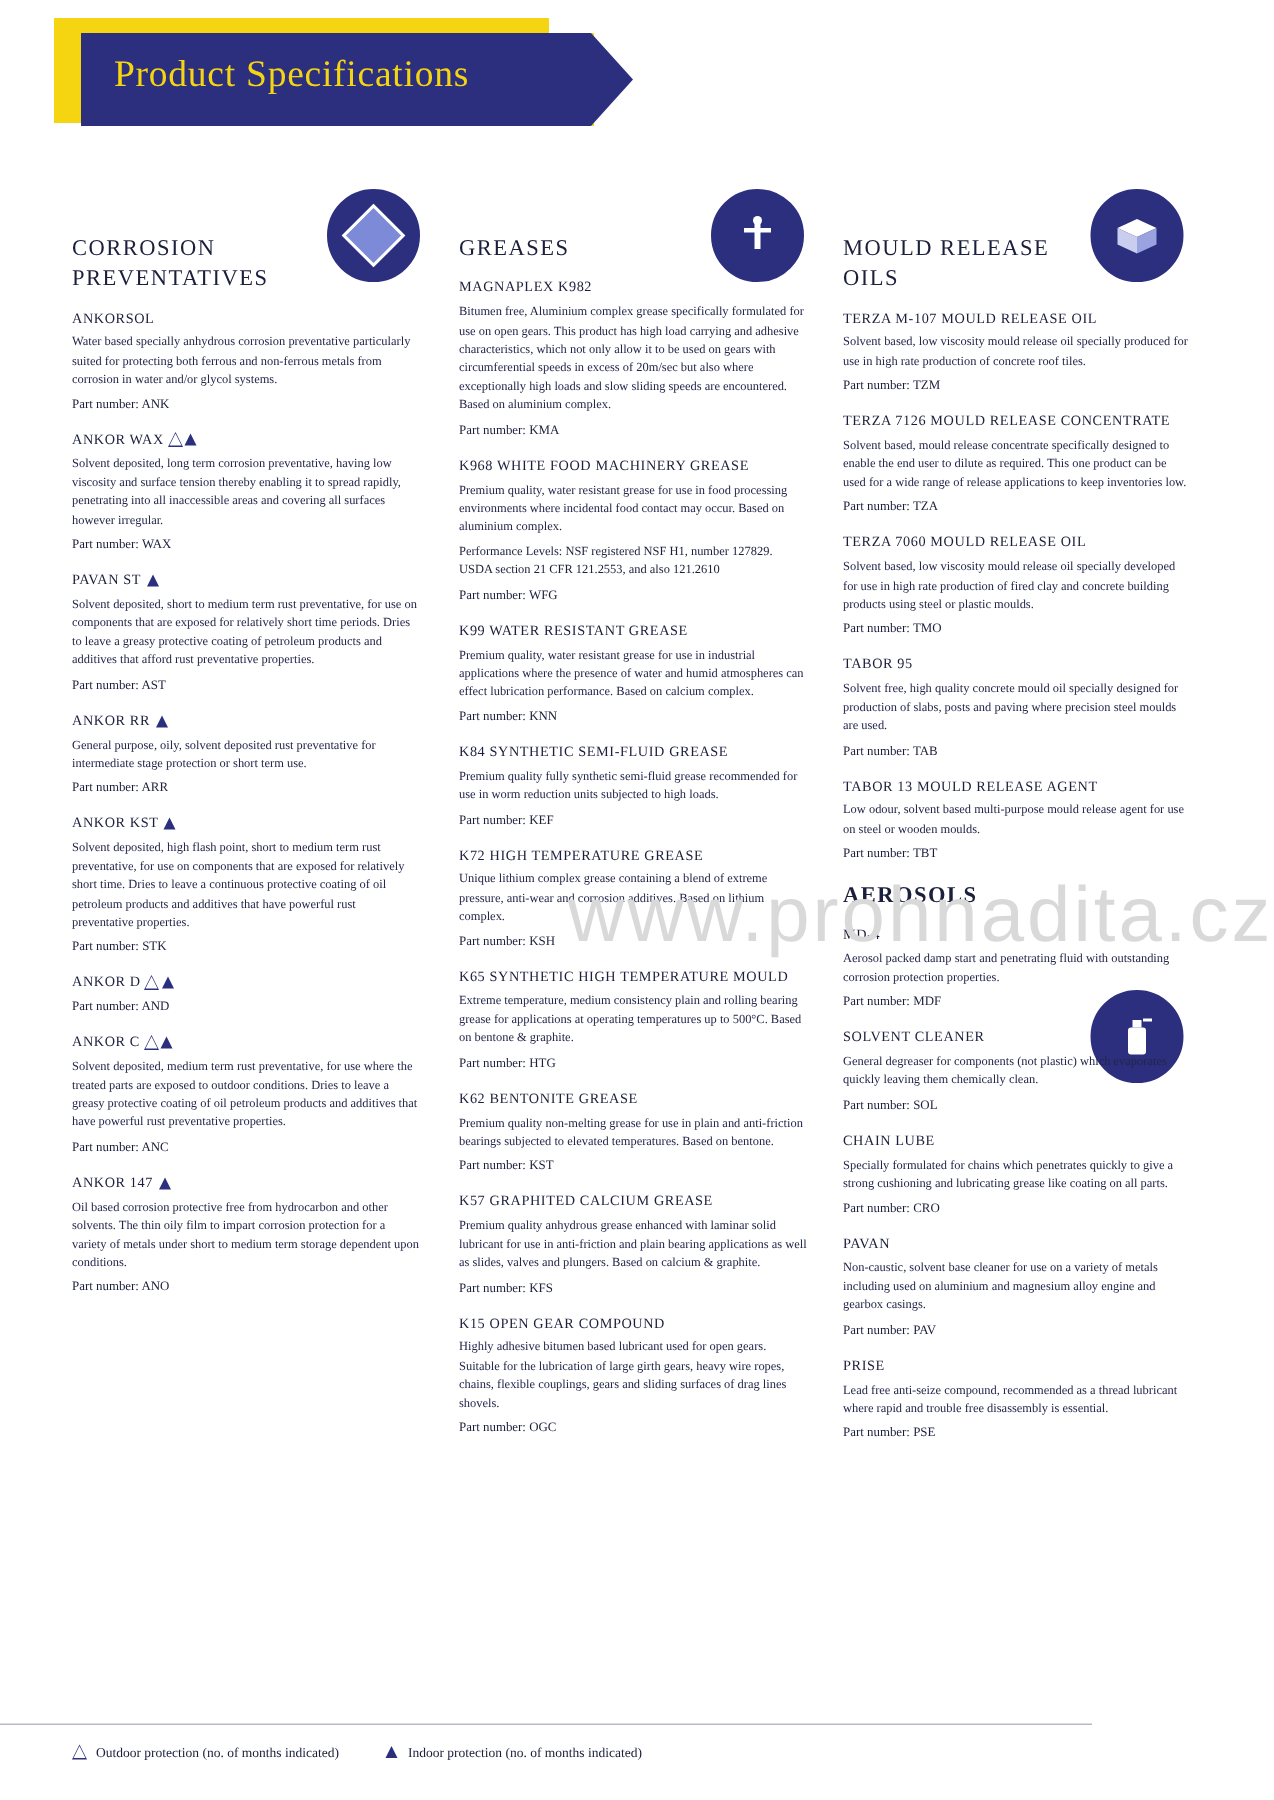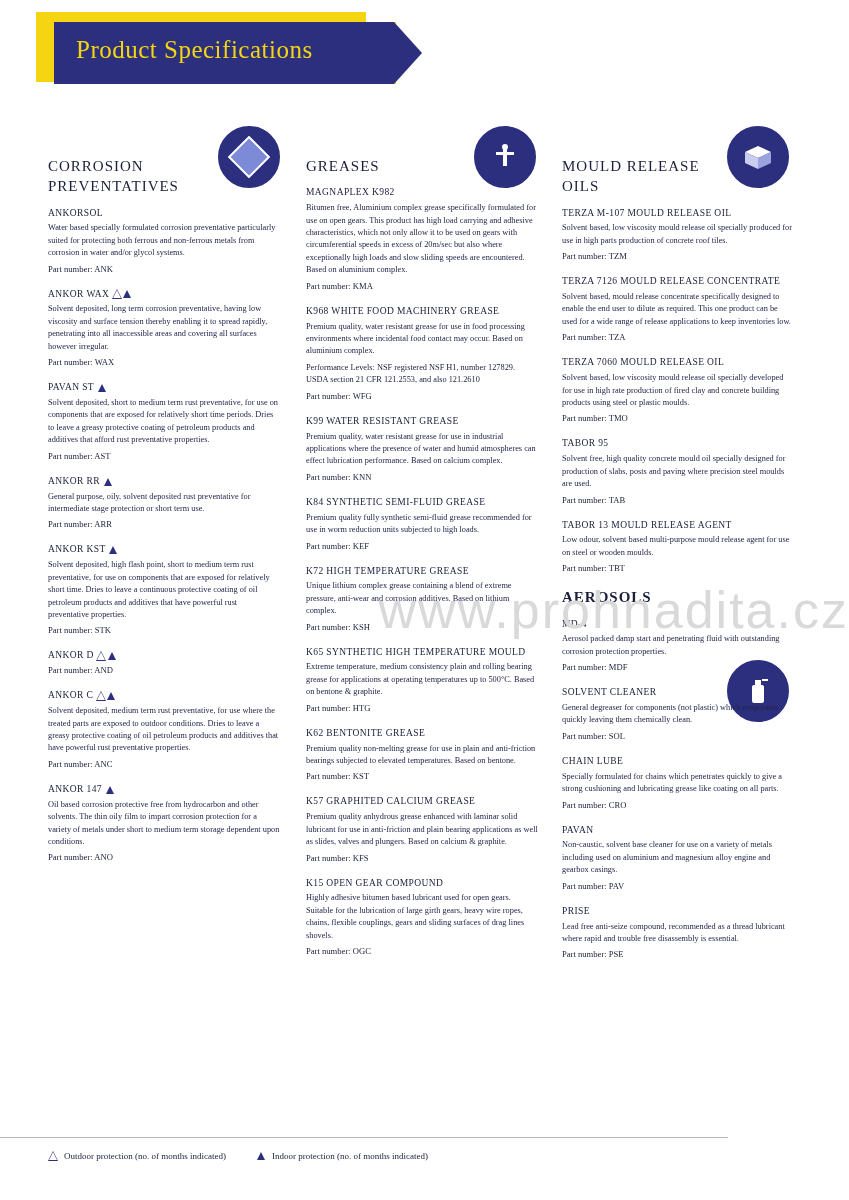--- a/index.html
+++ b/index.html
@@ -89,21 +89,21 @@
       border-bottom:8px solid #ffffff;
   }
   .tri-out:before{
       content:"";position:absolute;left:-5.5px;top:-1px;width:0;height:0;
       border-left:5.5px solid transparent;border-right:5.5px solid transparent;
       border-bottom:10px solid #2b2f7e;
   }
 
   
   .legend{
-      position:absolute;left:0;bottom:16px;width:728px;height:46px;
+      position:absolute;left:0;bottom:4px;width:728px;height:46px;
       border-top:1px solid #b9b9c4;
   }
   .legend-inner{position:absolute;left:48px;top:12px;font-size:9px;color:#1b1f3b;}
   .legend-item{display:inline-block;margin-right:30px;}
   .legend-item .lbl{margin-left:6px;vertical-align:middle;}
 
   .col3-aerosol-head{margin-top:6px;font-weight:bold;}
 </style>
 </head>
 <body>
@@ -151,21 +151,21 @@
           <rect x="19" y="3" width="6" height="2" fill="#ffffff"></rect>
         </svg>
       </div>
     </div>
 
     <div class="col col1">
       <div class="sec-head two">CORROSION PREVENTATIVES</div>
       <div id="col0-products">
           <div class="prod">
             <div class="prod-title"><span>ANKORSOL</span></div>
-            <div class="prod-desc">Water based specially formulated corrosion preventative particularly suited for protecting both ferrous and non-ferrous metals from corrosion in water and/or glycol systems.</div>
+            <div class="prod-desc">Water based specially anhydrous corrosion preventative particularly suited for protecting both ferrous and non-ferrous metals from corrosion in water and/or glycol systems.</div>
             <div class="partno"><span>Part number:</span> <span>ANK</span></div>
           </div>
           <div class="prod">
             <div class="prod-title"><span>ANKOR WAX</span> <span class="tri-out"></span><span class="tri"></span></div>
             <div class="prod-desc">Solvent deposited, long term corrosion preventative, having low viscosity and surface tension thereby enabling it to spread rapidly, penetrating into all inaccessible areas and covering all surfaces however irregular.</div>
             <div class="partno"><span>Part number:</span> <span>WAX</span></div>
           </div>
           <div class="prod">
             <div class="prod-title"><span>PAVAN ST</span> <span class="tri"></span></div>
             <div class="prod-desc">Solvent deposited, short to medium term rust preventative, for use on components that are exposed for relatively short time periods. Dries to leave a greasy protective coating of petroleum products and additives that afford rust preventative properties.</div>
@@ -248,21 +248,21 @@
             <div class="partno"><span>Part number:</span> <span>OGC</span></div>
           </div>
         </div>
     </div>
 
     <div class="col col3">
       <div class="sec-head two">MOULD RELEASE OILS</div>
       <div id="col2-products">
           <div class="prod">
             <div class="prod-title"><span>TERZA M-107 MOULD RELEASE OIL</span></div>
-            <div class="prod-desc">Solvent based, low viscosity mould release oil specially produced  for use in high parts production of concrete roof tiles.</div>
+            <div class="prod-desc">Solvent based, low viscosity mould release oil specially produced  for use in high rate production of concrete roof tiles.</div>
             <div class="partno"><span>Part number:</span> <span>TZM</span></div>
           </div>
           <div class="prod">
             <div class="prod-title"><span>TERZA 7126 MOULD RELEASE CONCENTRATE</span></div>
             <div class="prod-desc">Solvent based, mould release concentrate specifically designed to enable the end user to dilute as required. This one product can be used for a wide range of release applications to keep inventories low.</div>
             <div class="partno"><span>Part number:</span> <span>TZA</span></div>
           </div>
           <div class="prod">
             <div class="prod-title"><span>TERZA 7060 MOULD RELEASE OIL</span></div>
             <div class="prod-desc">Solvent based, low viscosity mould release oil specially developed for use in high rate production of fired clay and concrete building products using steel or plastic moulds.</div>

